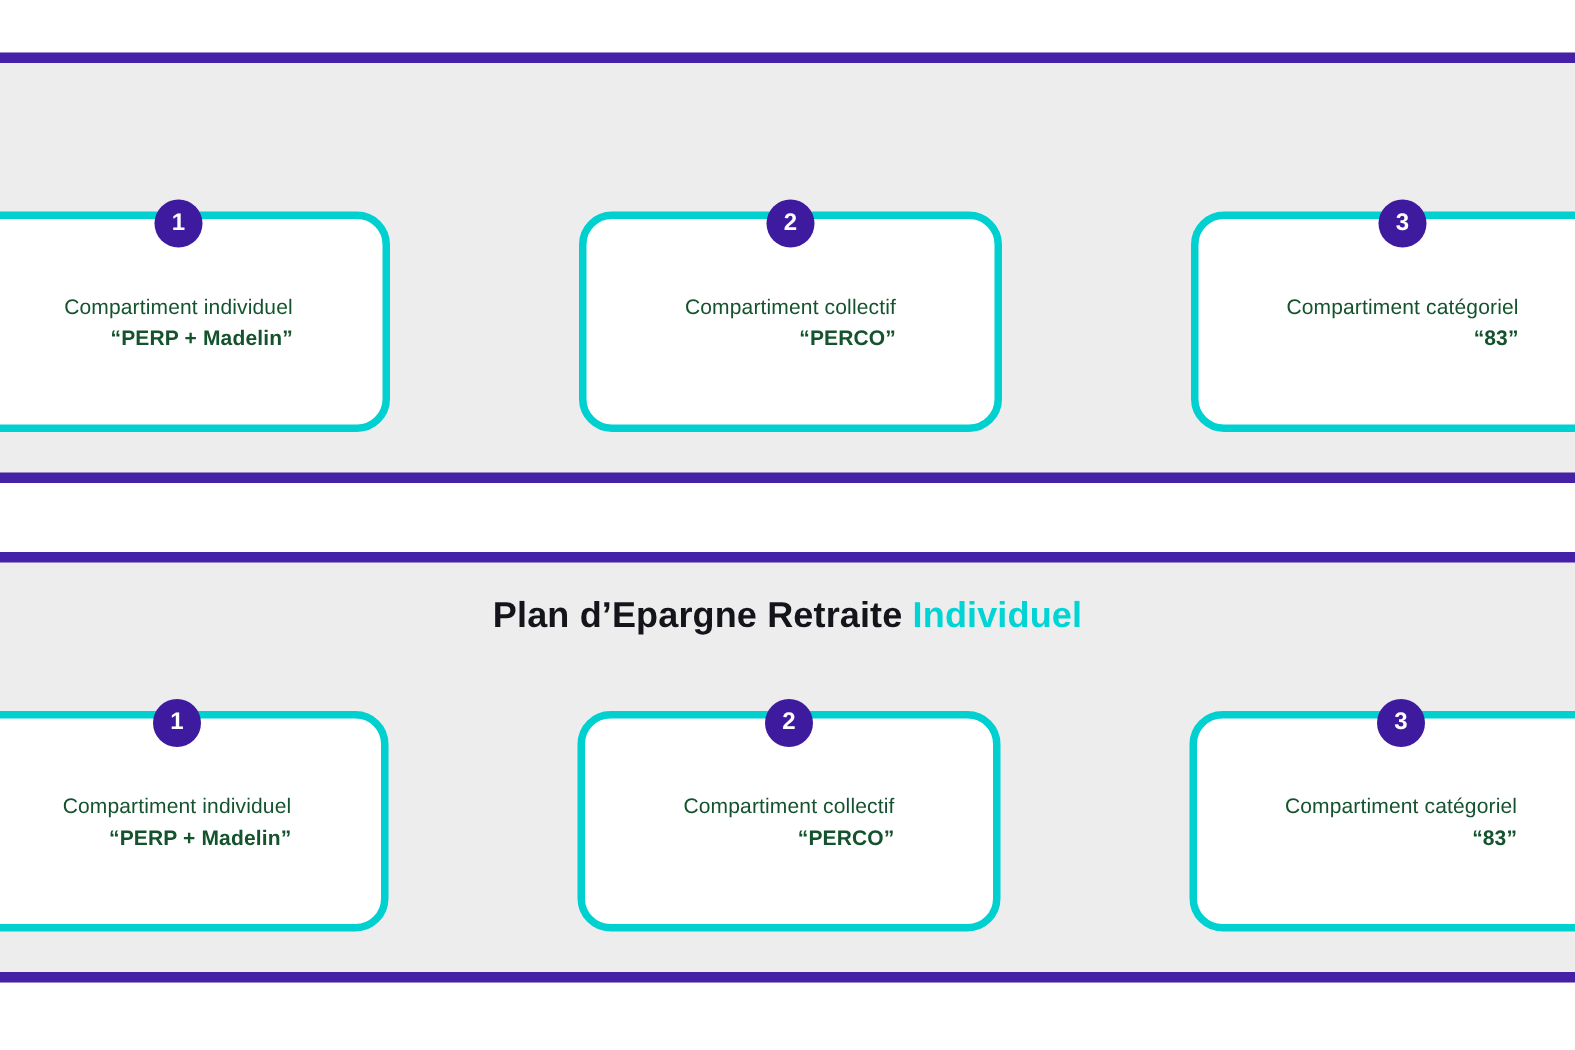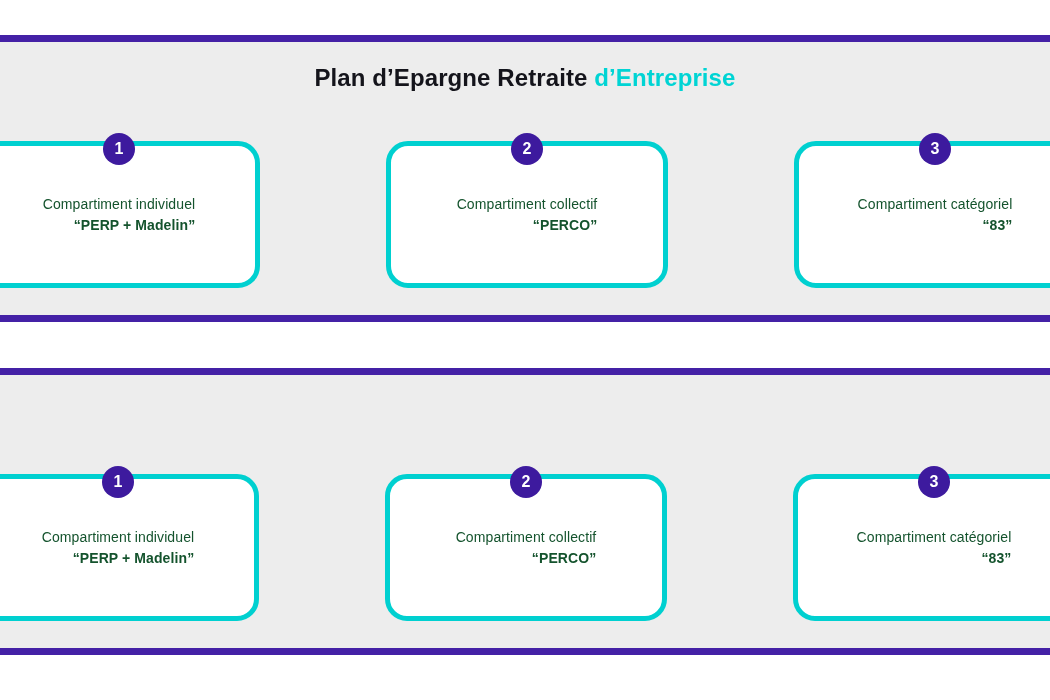--- a/index.html
+++ b/index.html
@@ -116,23 +116,20 @@
 </style>
 </head>
 <body>
 
 <div class="stage">
 
   <div class="section" id="section-0" style="top:35px; height:287px;">
 
     <div class="section-rule rule-top"></div>
 
-    <div class="section-title" style="top:29px;">
-      <span>Plan d’Epargne Retraite </span><span class="accent">d’Entreprise</span>
-    </div>
 
     <div class="cards-row" style="top:98px;">
 
       <div class="card-slot" style="left:-22px;">
         <div class="card">
           <div class="card-text">
             <span>Compartiment individuel</span>
             <span class="l2">“PERP + Madelin”</span>
           </div>
         </div>
@@ -161,20 +158,23 @@
 
     </div>
 
     <div class="section-rule rule-bottom"></div>
   </div>
 
   <div class="section" id="section-1" style="top:368px; height:287px;">
 
     <div class="section-rule rule-top"></div>
 
+    <div class="section-title" style="top:29px;">
+      <span>Plan d’Epargne Retraite </span><span class="accent">Individuel</span>
+    </div>
 
     <div class="cards-row" style="top:98px;">
 
       <div class="card-slot" style="left:-23px;">
         <div class="card">
           <div class="card-text">
             <span>Compartiment individuel</span>
             <span class="l2">“PERP + Madelin”</span>
           </div>
         </div>

